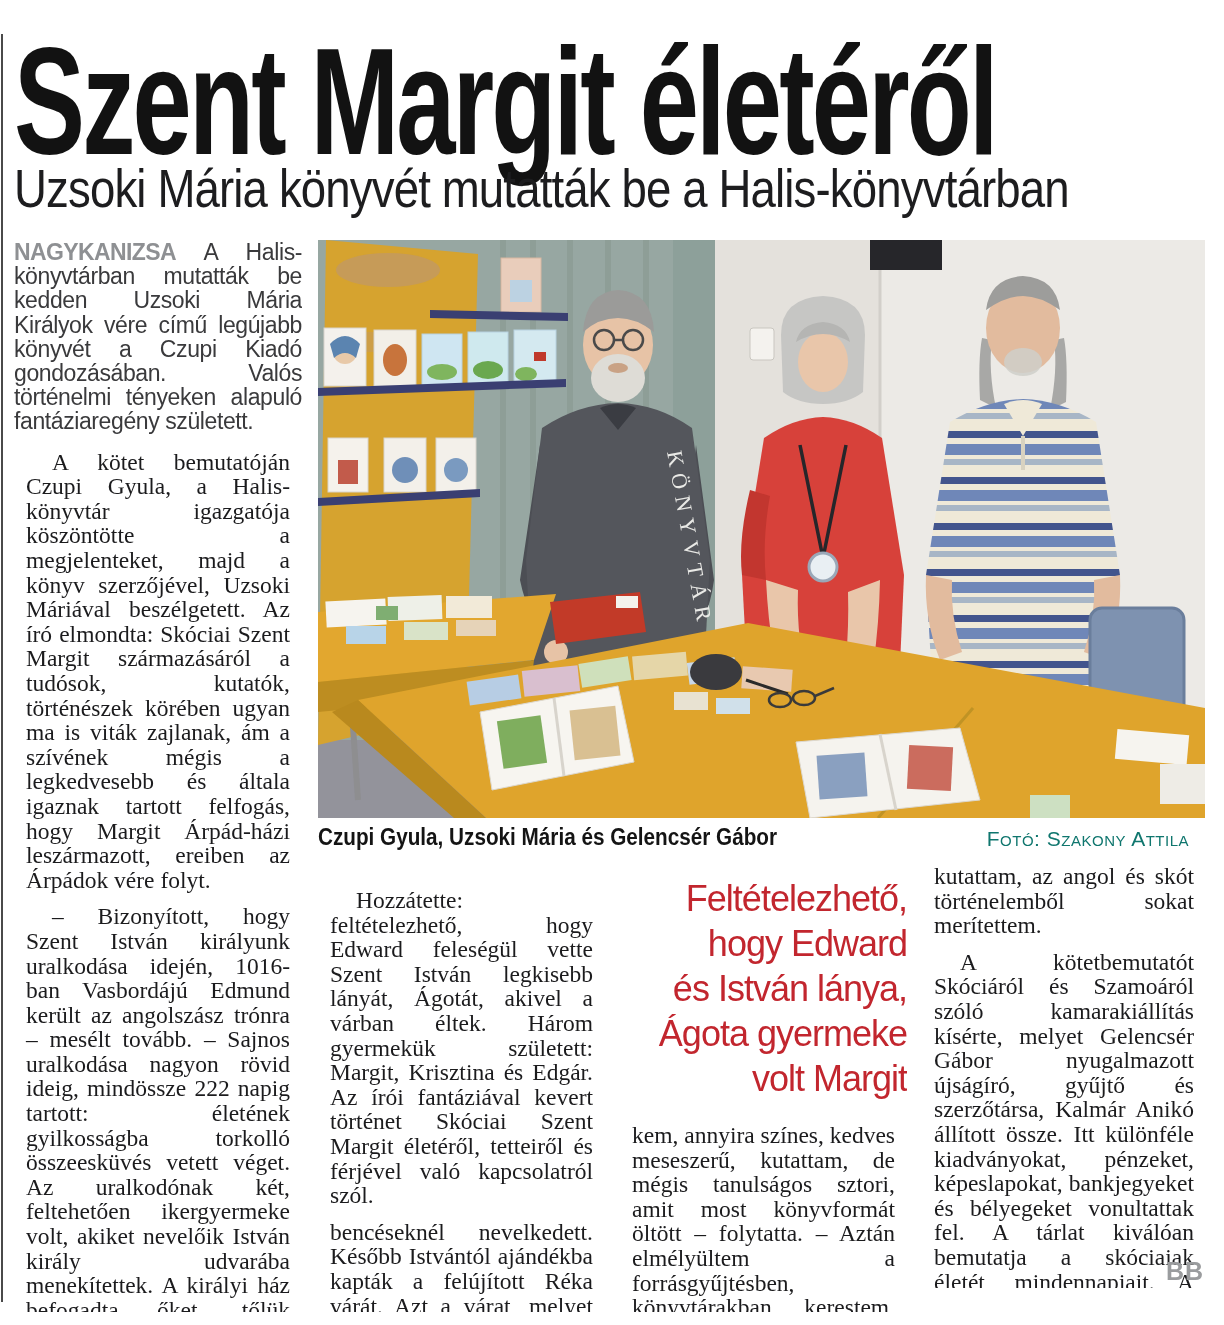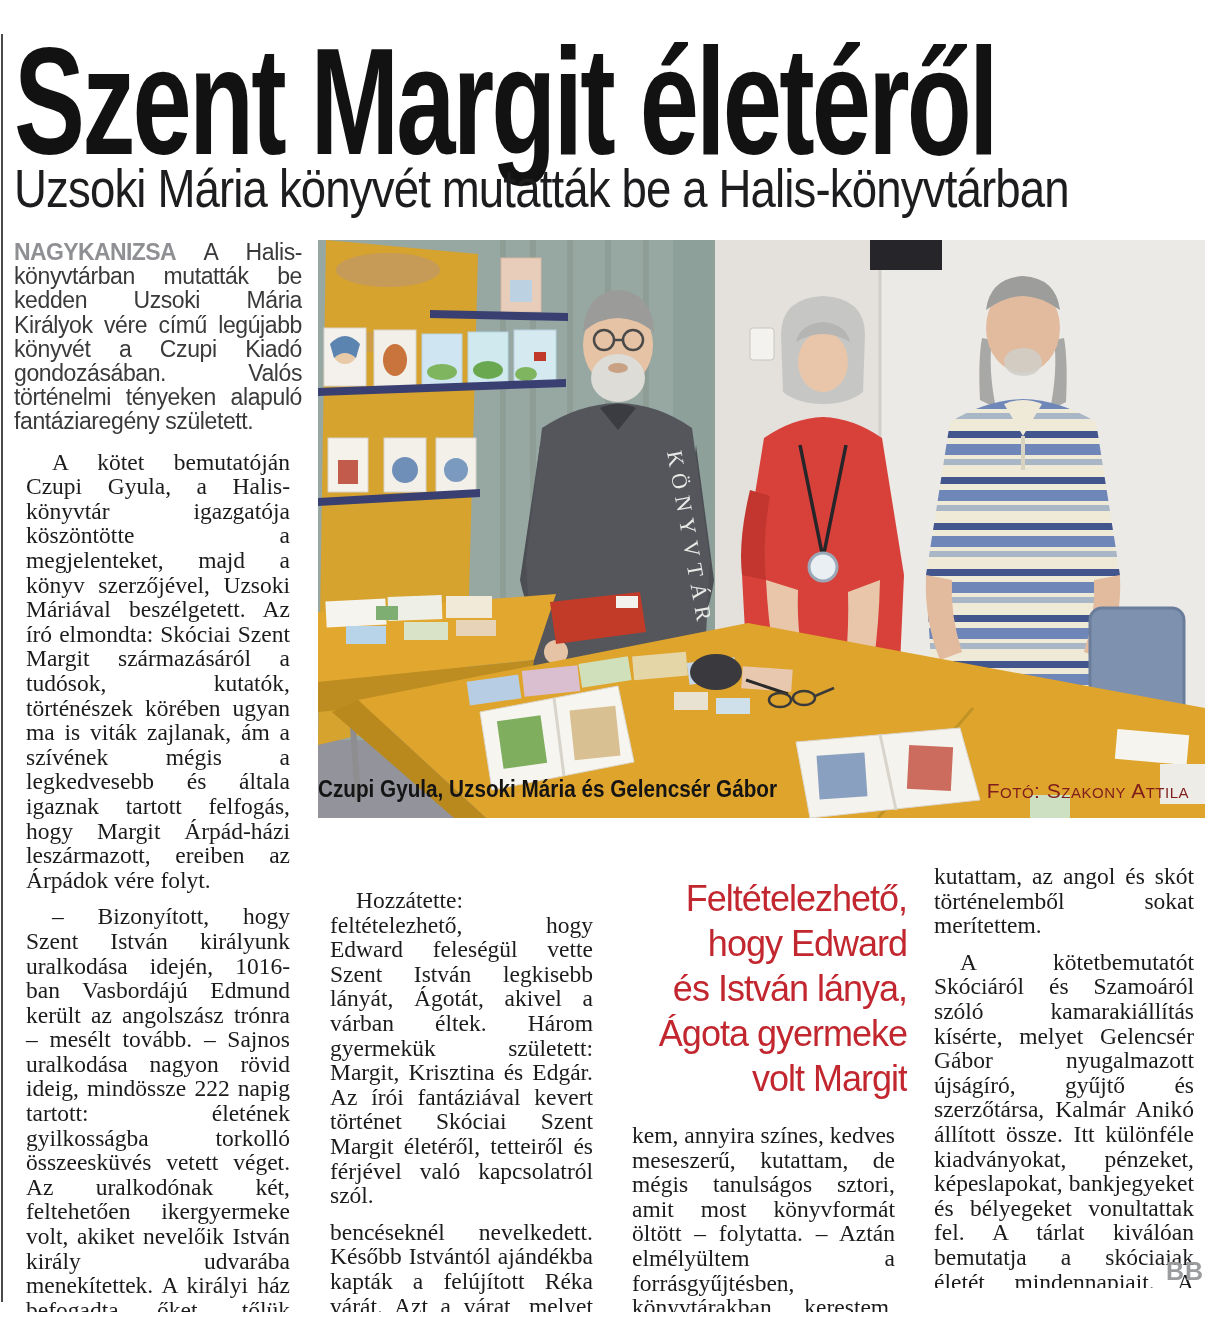--- a/index.html
+++ b/index.html
@@ -29,28 +29,28 @@
   .col4{left:922px;top:852px;width:284px;height:436px;}
   p.lead{
     margin:0 0 16px 0;font-family:"Liberation Sans",sans-serif;font-size:23px;
     line-height:24.2px;color:#3a3a3c;letter-spacing:-0.4px;
   }
   p.lead .loc{font-weight:bold;color:#8e9093;letter-spacing:-0.6px;}
   p.serif{margin:12px;font-size:23.5px;line-height:24.6px;color:#1b1b1d;}
   p.serif.indent{text-indent:26px;}
   
   .photo{position:absolute;left:318px;top:240px;width:887px;height:578px;margin:0;overflow:hidden;background:#e9e7e3;}
-  .caption-row{position:absolute;left:318px;top:776px;width:887px;height:30px;}
+  .caption-row{position:absolute;left:318px;top:824px;width:887px;height:30px;}
   .caption{
     position:absolute;left:0;top:0;display:inline-block;transform:scaleX(.90);transform-origin:left top;
     font-family:"Liberation Sans",sans-serif;font-weight:bold;font-size:23px;color:#141414;white-space:nowrap;
   }
   .credit{
     position:absolute;right:16px;top:3px;font-family:"Liberation Sans",sans-serif;
-    font-variant:small-caps;font-size:21px;color:#7f1d1d;letter-spacing:.5px;white-space:nowrap;
+    font-variant:small-caps;font-size:21px;color:#0f766e;letter-spacing:.5px;white-space:nowrap;
   }
   
   .pullquote{
     margin:0 0 22px 0;text-align:right;white-space:pre-line;
     font-family:"Liberation Sans",sans-serif;font-size:36px;line-height:45px;
     letter-spacing:-1px;color:#c2262e;
   }
   .bb{
     position:absolute;right:2px;bottom:2px;font-family:"Liberation Sans",sans-serif;
     font-weight:bold;font-size:25px;color:#9a9c9e;letter-spacing:1px;

